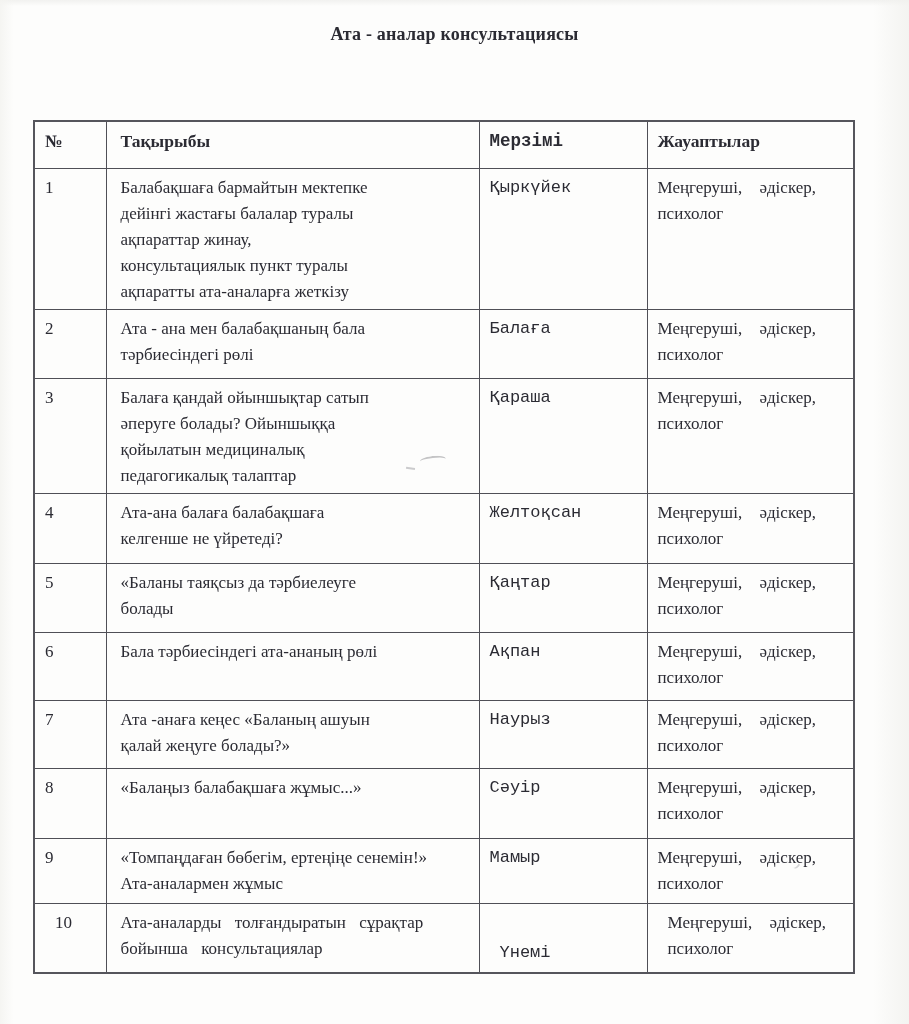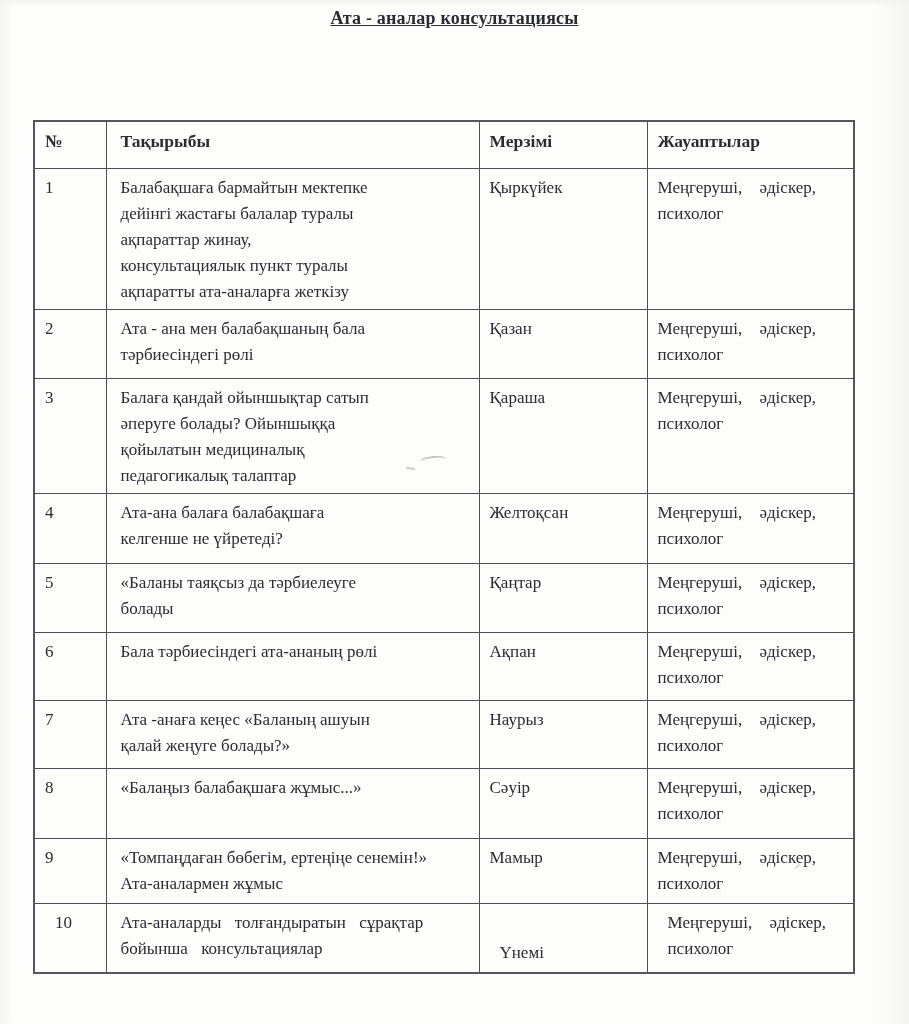--- a/index.html
+++ b/index.html
@@ -19,26 +19,25 @@
   .page {
     position: relative;
     width: 909px;
     height: 1024px;
     background:
       linear-gradient(90deg, rgba(244,244,241,0.9) 0%, rgba(253,253,252,0) 1.5%, rgba(253,253,252,0) 96%, rgba(241,241,238,0.8) 100%),
       linear-gradient(180deg, rgba(240,240,238,0.9) 0%, rgba(253,253,252,0) 0.6%, #fdfdfc 100%);
   }
 
   .doc-title {
-    padding-top: 8px;
+    padding-top: 24px;
     text-align: center;
     font-weight: bold;
     font-size: 18px;
     letter-spacing: 0.2px;
-    text-decoration: underline;
   }
 
   .doc-objective {
     margin: 16px 34px 0 37px;
     text-align: justify;
     text-indent: 112px;
     font-size: 17.5px;
     line-height: 28px;
   }
 
@@ -57,21 +56,21 @@
     border: 1px solid #4f4f56;
     vertical-align: top;
     white-space: pre-line;
     padding: 6px 6px 4px 10px;
   }
 
   .doc-table { border: 2px solid #55555c; }
 
   .col-num        { width: 72px;  }
   .col-topic      { width: 373px; padding-left: 14px !important; }
-  .col-term       { width: 168px; }
+  .col-term       { width: 168px; font-family: Liberation Mono, monospace; }
   .col-responsible{ width: 207px; }
 
   .doc-table thead th {
     height: 47px;
     text-align: left;
     font-weight: bold;
     font-size: 17.5px;
   }
 
   td.col-responsible {
@@ -150,21 +149,21 @@
 консультациялык пункт туралы
 ақпаратты ата-аналарға жеткізу</td>
           <td class="col-term">Қыркүйек</td>
           <td class="col-responsible">Меңгеруші, әдіскер,
 психолог</td>
         </tr>
         <tr>
           <td class="col-num">2</td>
           <td class="col-topic">Ата - ана мен балабақшаның бала
 тәрбиесіндегі рөлі</td>
-          <td class="col-term">Қазан</td>
+          <td class="col-term">Балаға</td>
           <td class="col-responsible">Меңгеруші, әдіскер,
 психолог</td>
         </tr>
         <tr>
           <td class="col-num">3</td>
           <td class="col-topic">Балаға қандай ойыншықтар сатып
 әперуге болады? Ойыншыққа
 қойылатын медициналық
 педагогикалық талаптар</td>
           <td class="col-term">Қараша</td>

